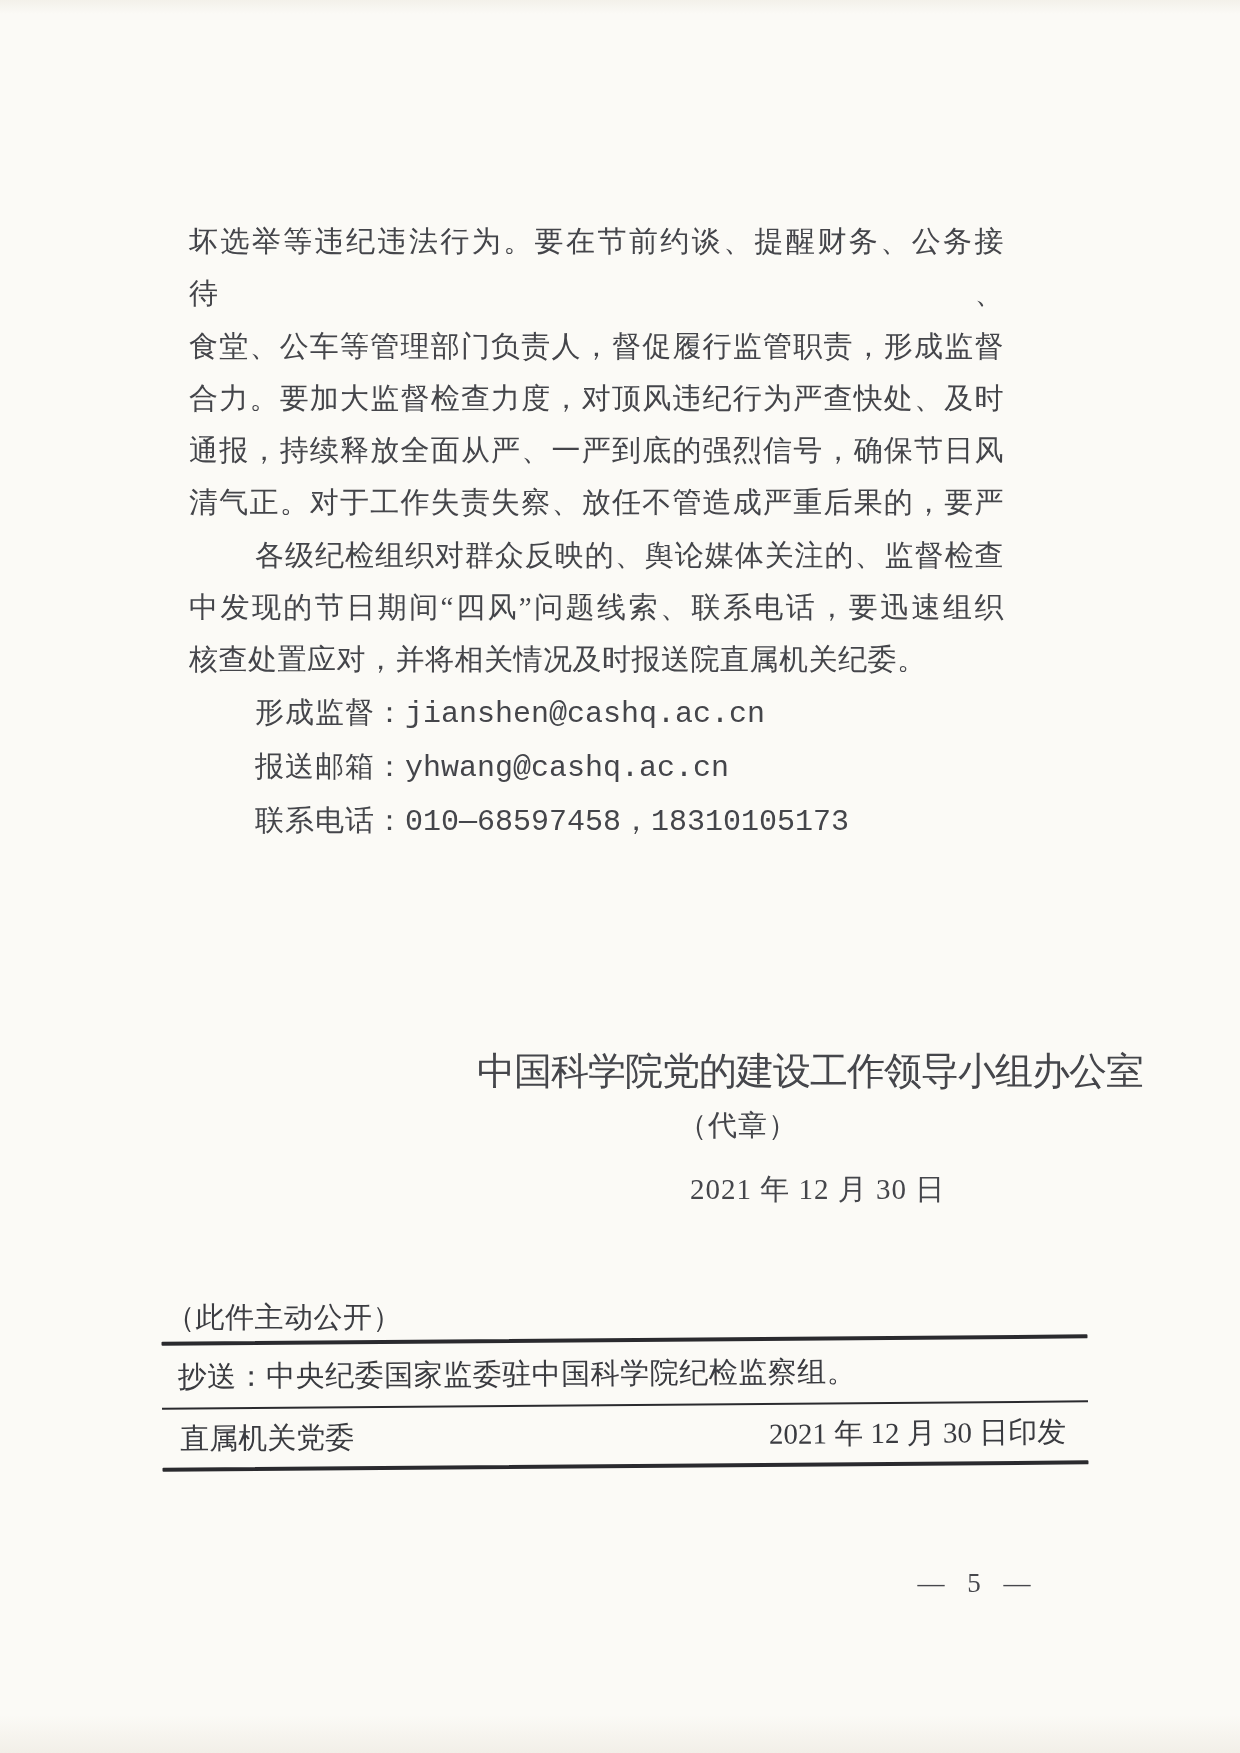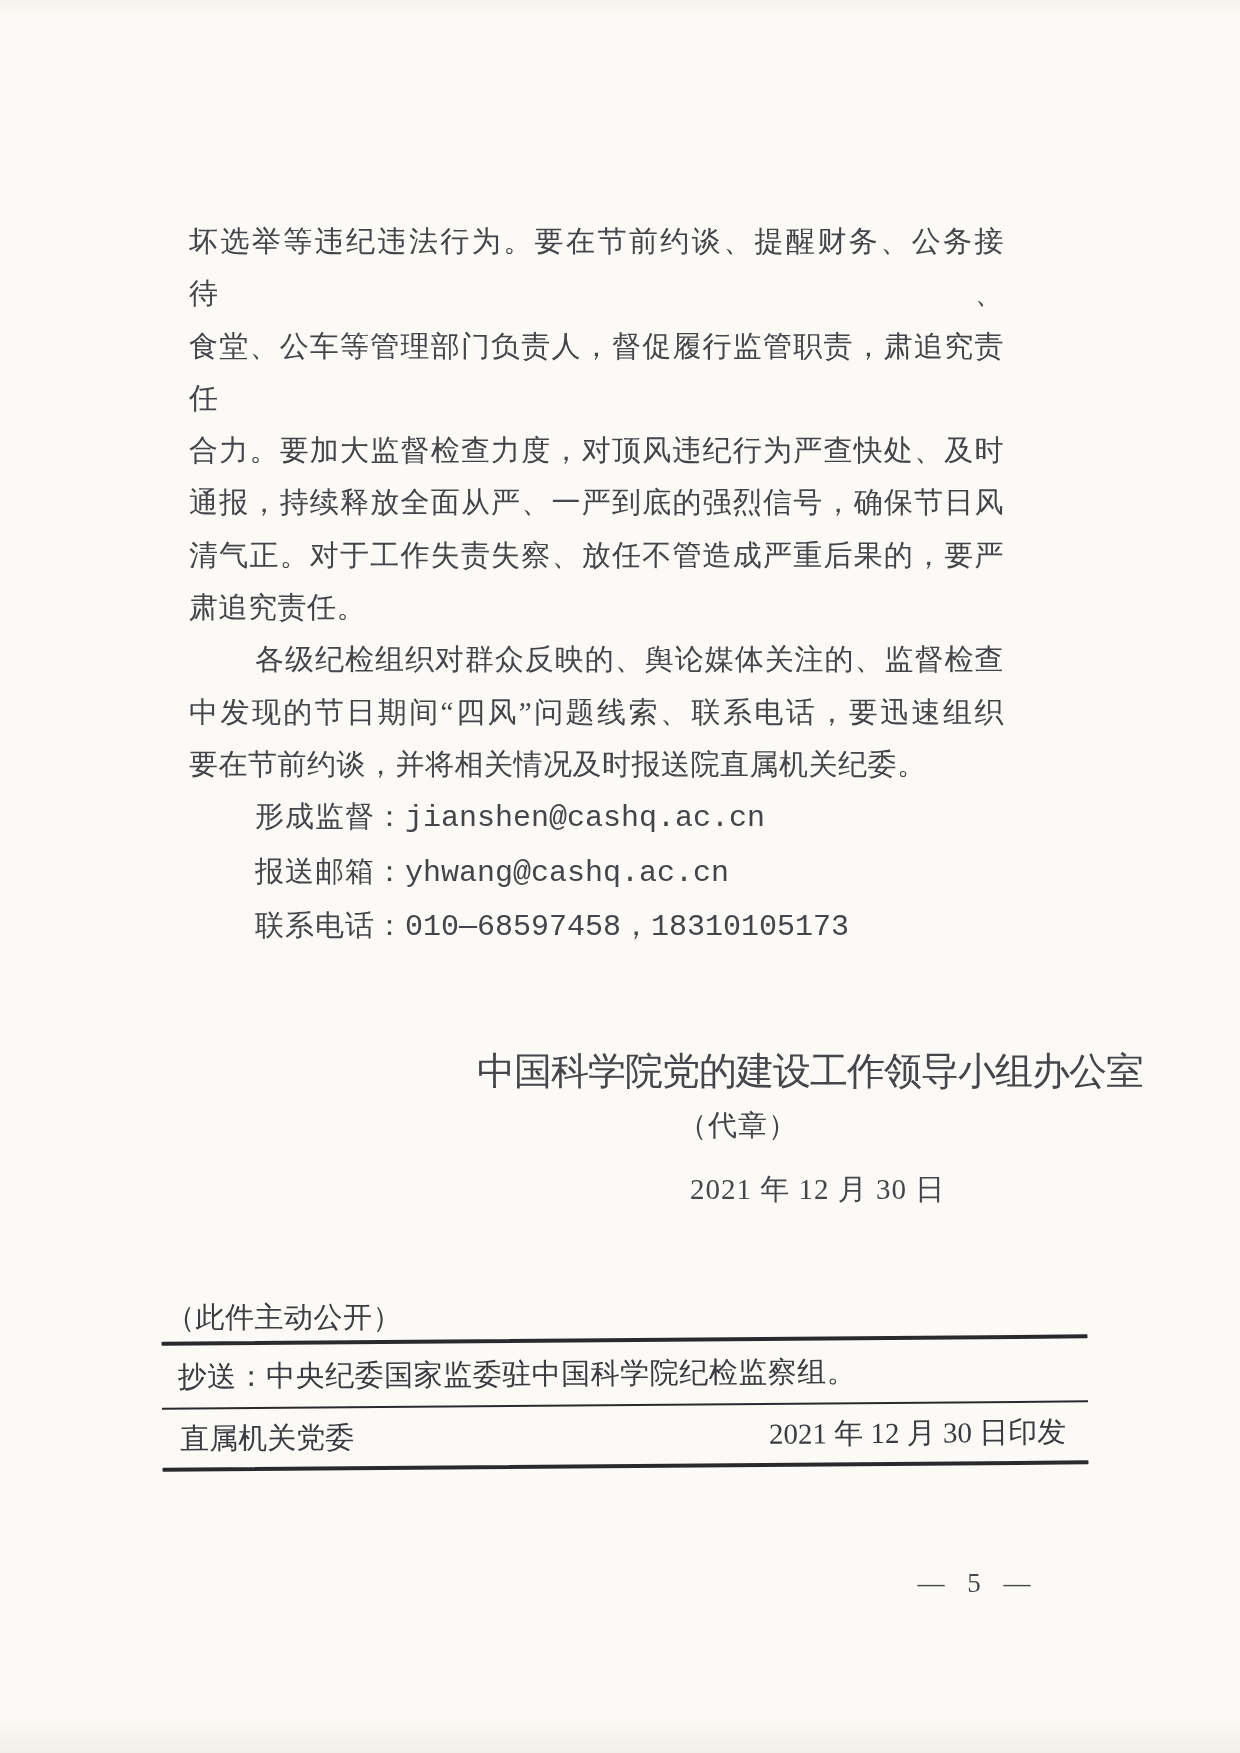--- a/index.html
+++ b/index.html
@@ -93,28 +93,27 @@
     white-space:nowrap;
   }
 </style>
 </head>
 <body>
 
 <div class="page">
 
   <div class="body-text">
     <div class="bline fill">坏选举等违纪违法行为。要在节前约谈、提醒财务、公务接待、</div>
-    <div class="bline fill">食堂、公车等管理部门负责人，督促履行监管职责，肃追究责任</div>
+    <div class="bline fill">食堂、公车等管理部门负责人，督促履行监管职责，形成监督</div>
     <div class="bline fill">合力。要加大监督检查力度，对顶风违纪行为严查快处、及时</div>
     <div class="bline fill">通报，持续释放全面从严、一严到底的强烈信号，确保节日风</div>
     <div class="bline fill">清气正。对于工作失责失察、放任不管造成严重后果的，要严</div>
-    <div class="bline">肃追究责任。</div>
     <div class="bline fill indent">各级纪检组织对群众反映的、舆论媒体关注的、监督检查</div>
     <div class="bline fill">中发现的节日期间“四风”问题线索、联系电话，要迅速组织</div>
-    <div class="bline">要在节前约谈，并将相关情况及时报送院直属机关纪委。</div>
+    <div class="bline">核查处置应对，并将相关情况及时报送院直属机关纪委。</div>
 
     <div class="crow">
       <span class="clabel">形成监督：</span><span class="cvalue">jianshen@cashq.ac.cn</span>
     </div>
     <div class="crow">
       <span class="clabel">报送邮箱：</span><span class="cvalue">yhwang@cashq.ac.cn</span>
     </div>
     <div class="crow">
       <span class="clabel">联系电话：</span><span class="cvalue">010—68597458，18310105173</span>
     </div>

